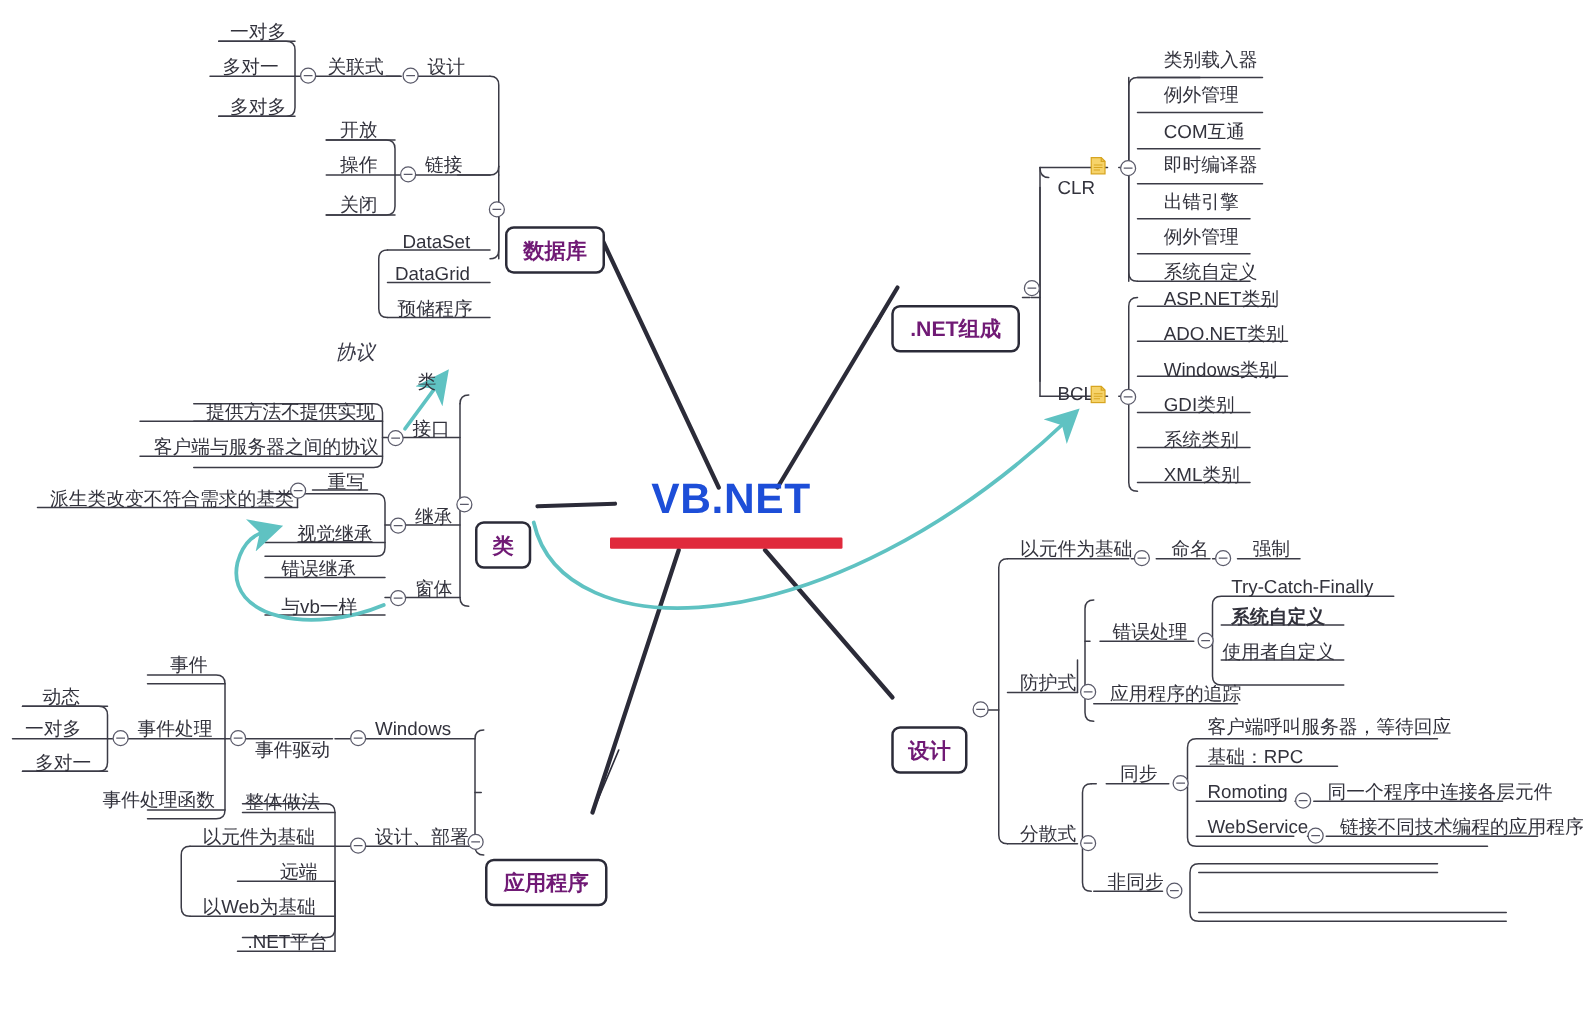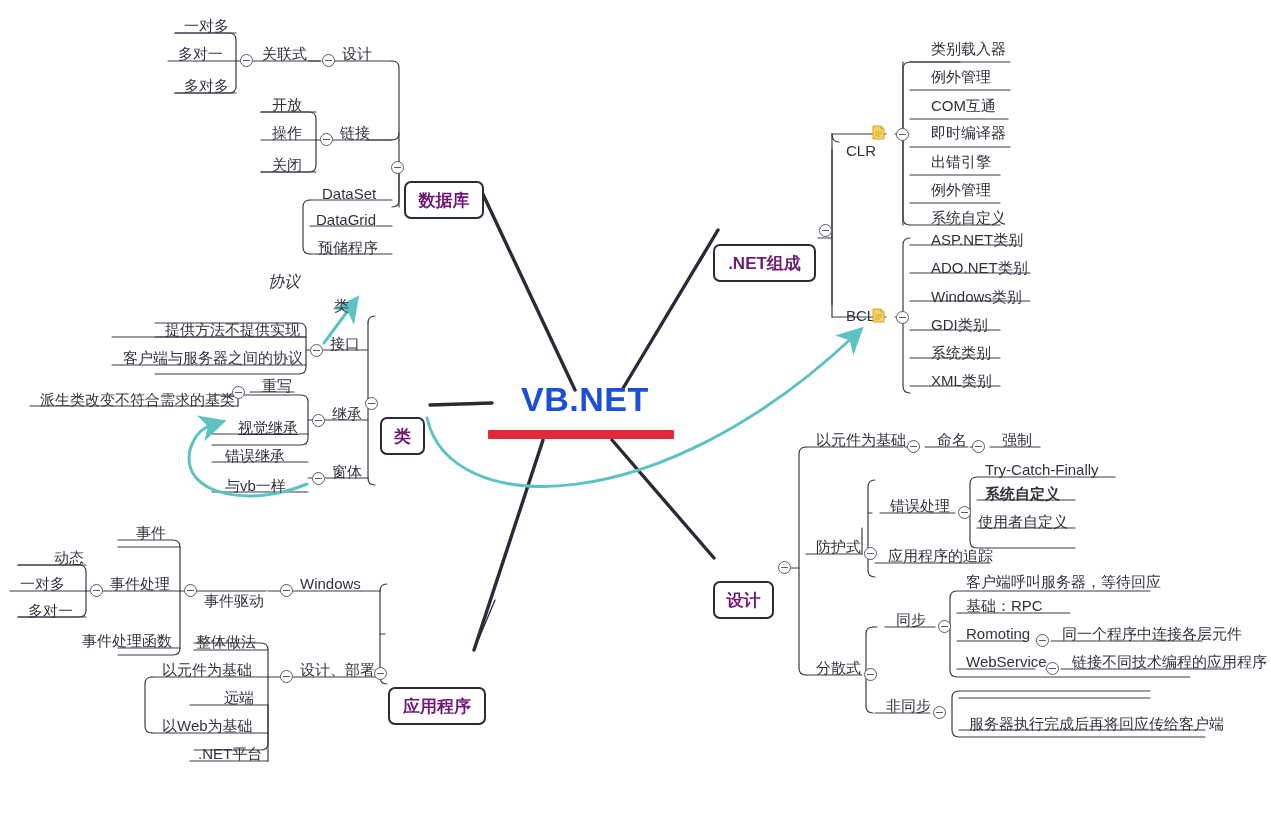--- a/index.html
+++ b/index.html
@@ -416,21 +416,21 @@
   <div class="annot" style="left:268px;top:272px;">协议</div>
   <div class="node" style="left:328px;top:298px;padding-bottom:0;">类</div>
 
   <div class="node" style="left:294px;top:576px;">Windows</div>
   <div class="toggle" style="left:280px;top:584px;"></div>
   <div class="node" style="left:198px;top:576px;margin-top:17px;">事件驱动</div>
   <div class="toggle" style="left:184px;top:584px;"></div>
   <div class="node" style="left:130px;top:525px;">事件</div>
   <div class="node" style="left:104px;top:576px;">事件处理</div>
   <div class="toggle" style="left:90px;top:584px;"></div>
-  <div class="node" style="left:28px;top:550px;margin-left:20px;">动态</div>
+  <div class="node" style="left:28px;top:550px;">动态</div>
   <div class="node" style="left:14px;top:576px;">一对多</div>
   <div class="node" style="left:22px;top:603px;">多对一</div>
   <div class="node" style="left:76px;top:633px;">事件处理函数</div>
 
   <div class="node" style="left:294px;top:662px;text-align:center;">设计、部署</div>
   <div class="toggle" style="left:280px;top:670px;"></div>
   <div class="node" style="left:190px;top:634px;">整体做法</div>
   <div class="node" style="left:156px;top:662px;">以元件为基础</div>
   <div class="node" style="left:218px;top:690px;">远端</div>
   <div class="node" style="left:156px;top:718px;">以Web为基础</div>
@@ -458,15 +458,14 @@
   <div class="node" style="left:960px;top:574px;">客户端呼叫服务器，等待回应</div>
   <div class="node" style="left:960px;top:598px;">基础：RPC</div>
   <div class="node" style="left:960px;top:626px;">Romoting</div>
   <div class="toggle" style="left:1036px;top:634px;"></div>
   <div class="node" style="left:1056px;top:626px;">同一个程序中连接各层元件</div>
   <div class="node" style="left:960px;top:654px;">WebService</div>
   <div class="toggle" style="left:1046px;top:662px;"></div>
   <div class="node" style="left:1066px;top:654px;">链接不同技术编程的应用程序</div>
   <div class="node" style="left:880px;top:698px;">非同步</div>
   <div class="toggle" style="left:933px;top:706px;"></div>
-  <div class="node" style="left:963px;top:716px;">服务器执行完成后再将回应传给客户端</div>
 
 </div>
 
 </body></html>

